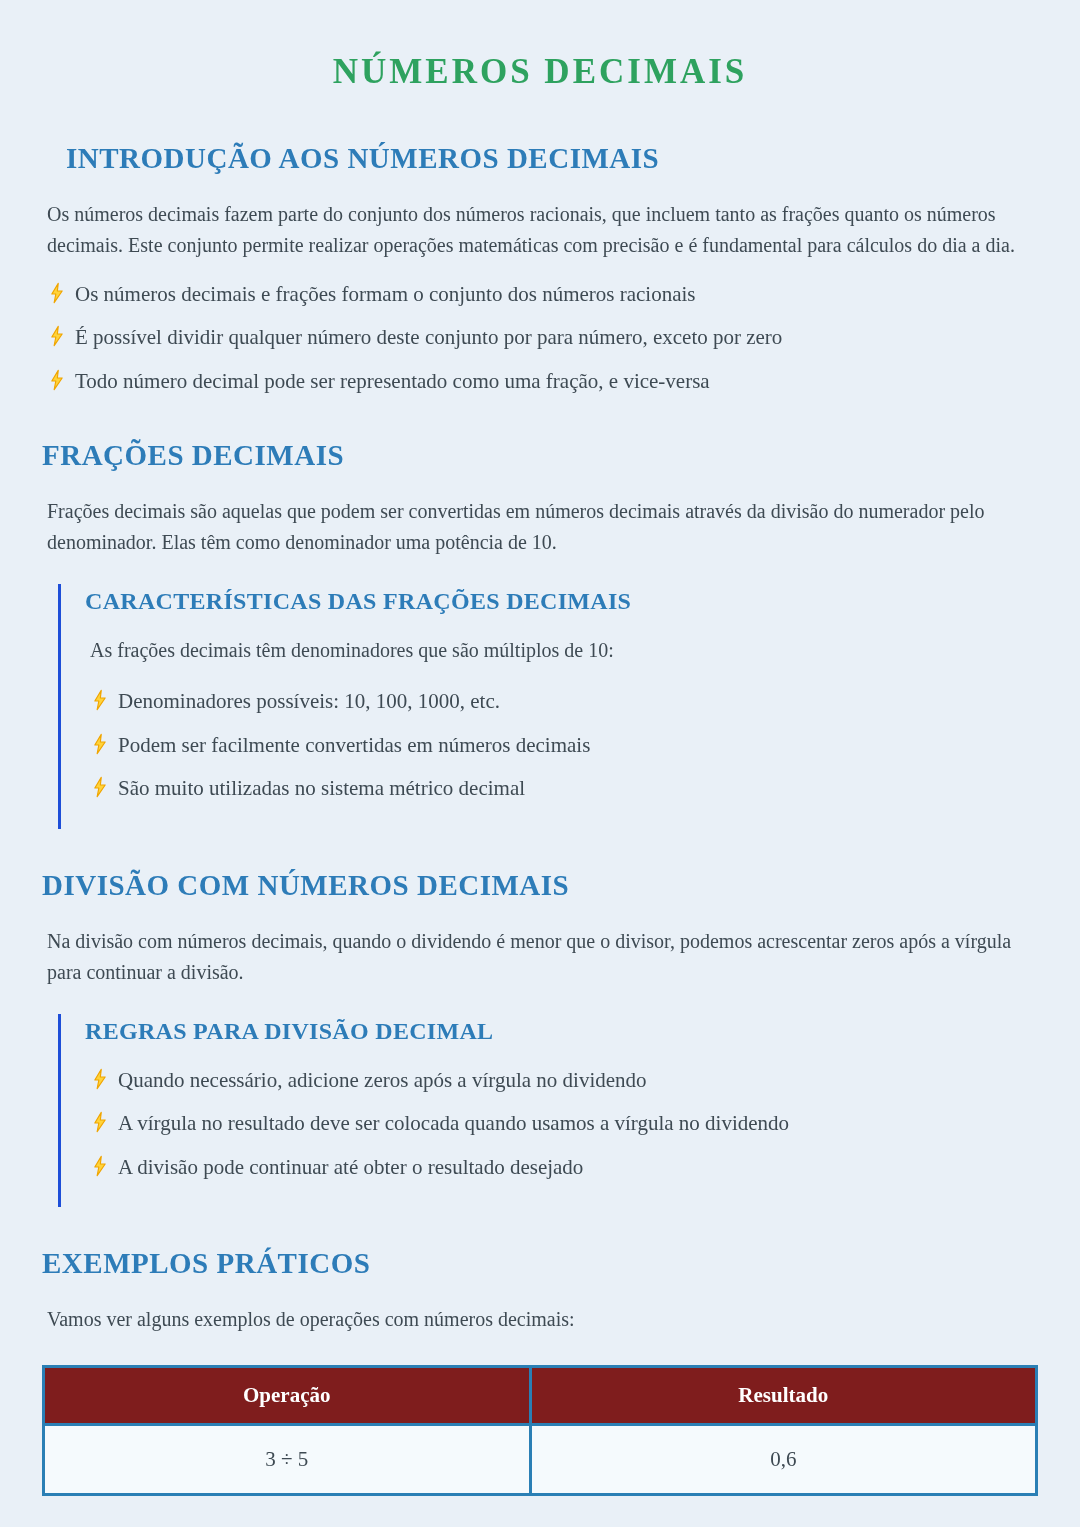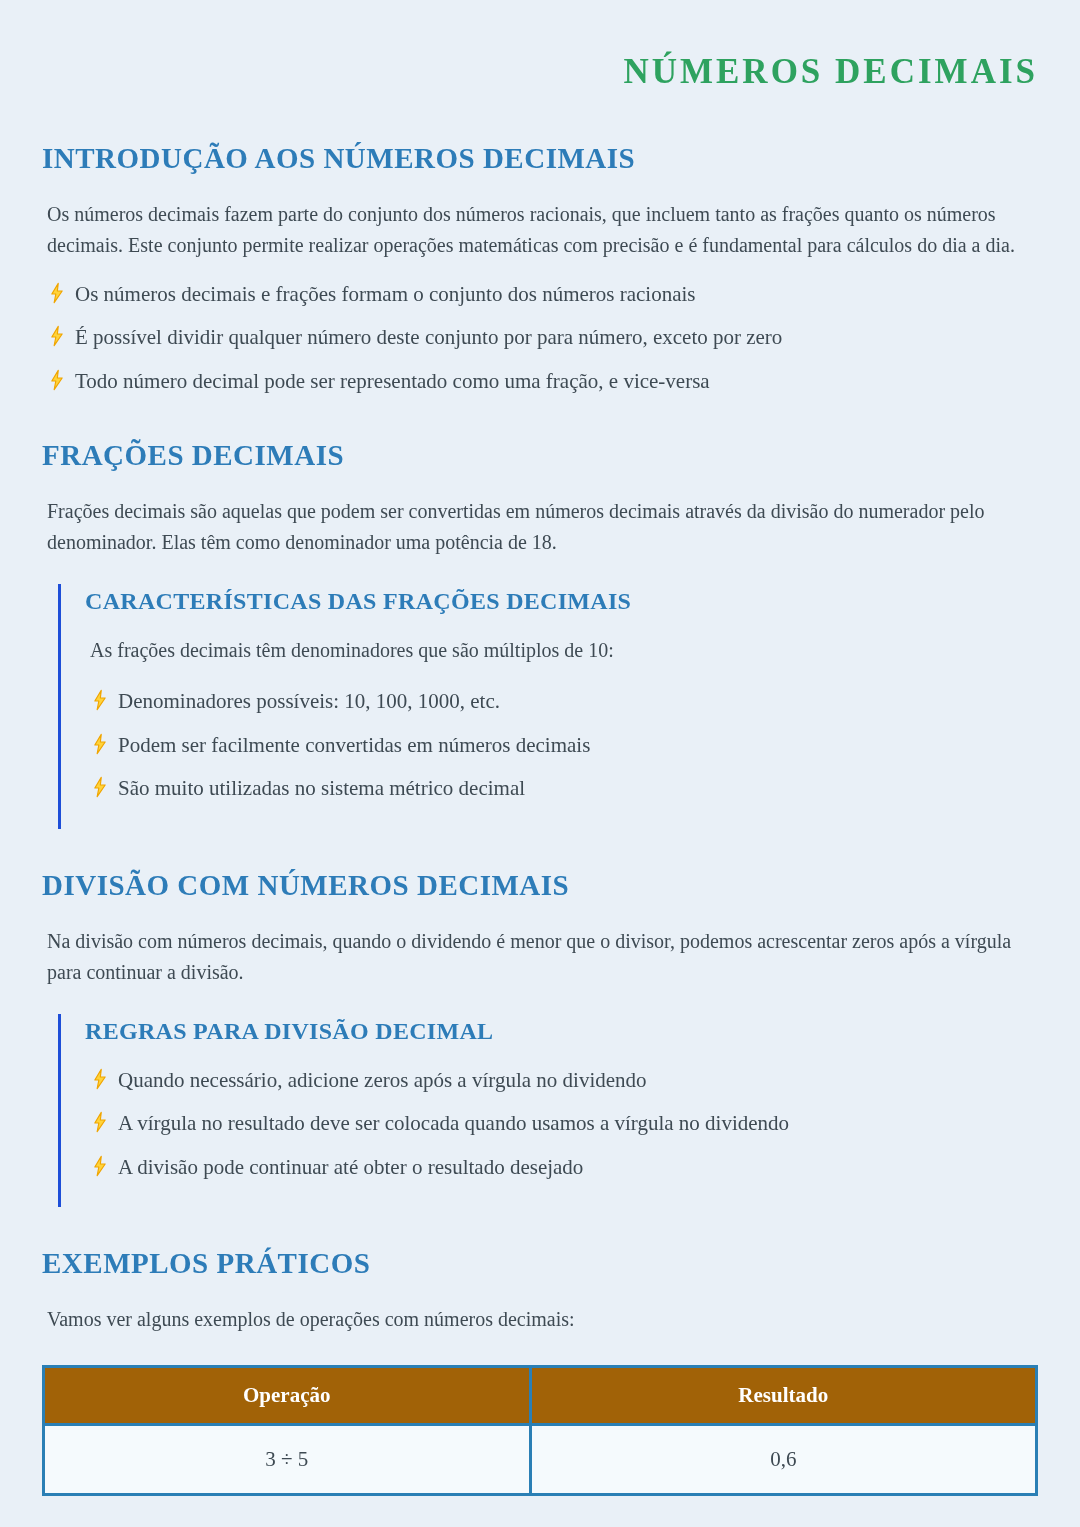--- a/index.html
+++ b/index.html
@@ -12,36 +12,37 @@
     background: #e9f0f7;
     font-family: "Liberation Serif", "DejaVu Serif", serif;
     color: #3e4a53;
     overflow: hidden;
   }
   .page {
     padding: 52px 42px 30px 42px;
     box-sizing: border-box;
   }
   .main-title {
-    text-align: right;
+    text-align: center;
     color: #2ea25f;
     font-size: 35px;
     font-weight: bold;
     letter-spacing: 3px;
     margin: 0 0 50px 0;
   }
   h2.section-heading {
     color: #2d7cb8;
     font-size: 29px;
     font-weight: bold;
     letter-spacing: 0.5px;
     margin: 40px 0 24px 0;
   }
   h2.section-heading.first {
     margin-top: 0;
+    margin-left: 24px;
   }
   p.body-text {
     font-size: 20px;
     line-height: 1.55;
     margin: 8px 0 18px 0;
     padding-left: 5px;
   }
   ul.bullet-list {
     list-style: none;
     margin: 0 0 10px 0;
@@ -75,21 +76,21 @@
   .sub-box p.body-text {
     margin-bottom: 20px;
   }
   table.examples-table {
     width: 100%;
     border-collapse: collapse;
     margin-top: 30px;
     border: 2px solid #2a7fb5;
   }
   table.examples-table th {
-    background: #a16207;
+    background: #7f1d1d;
     color: #ffffff;
     font-size: 21px;
     font-weight: bold;
     text-align: center;
     padding: 15px 10px;
     border: 3px solid #2a7fb5;
   }
   table.examples-table th:first-child { width: 49%; }
   table.examples-table td {
     font-size: 21px;
@@ -130,21 +131,21 @@
       <span class="bolt">
         <svg width="20" height="22" viewBox="0 0 24 26">
             <path d="M13.5 1.5 L5.8 14.2 H10.6 L8.6 24.5 L18.2 10.6 H12.4 Z" fill="#ffd43b" stroke="#f0a500" stroke-width="1.4" stroke-linejoin="round"></path>
           </svg>
       </span>
       <span class="li-text">Todo número decimal pode ser representado como uma fração, e vice-versa</span>
     </li>
   </ul>
 
   <h2 class="section-heading">FRAÇÕES DECIMAIS</h2>
-  <p class="body-text">Frações decimais são aquelas que podem ser convertidas em números decimais através da divisão do numerador pelo denominador. Elas têm como denominador uma potência de 18.</p>
+  <p class="body-text">Frações decimais são aquelas que podem ser convertidas em números decimais através da divisão do numerador pelo denominador. Elas têm como denominador uma potência de 10.</p>
 
   <div class="sub-box">
     <h3 class="sub-heading">CARACTERÍSTICAS DAS FRAÇÕES DECIMAIS</h3>
     <p class="body-text">As frações decimais têm denominadores que são múltiplos de 10:</p>
     <ul class="bullet-list">
       <li>
         <span class="bolt">
           <svg width="20" height="22" viewBox="0 0 24 26">
               <path d="M13.5 1.5 L5.8 14.2 H10.6 L8.6 24.5 L18.2 10.6 H12.4 Z" fill="#ffd43b" stroke="#f0a500" stroke-width="1.4" stroke-linejoin="round"></path>
             </svg>

